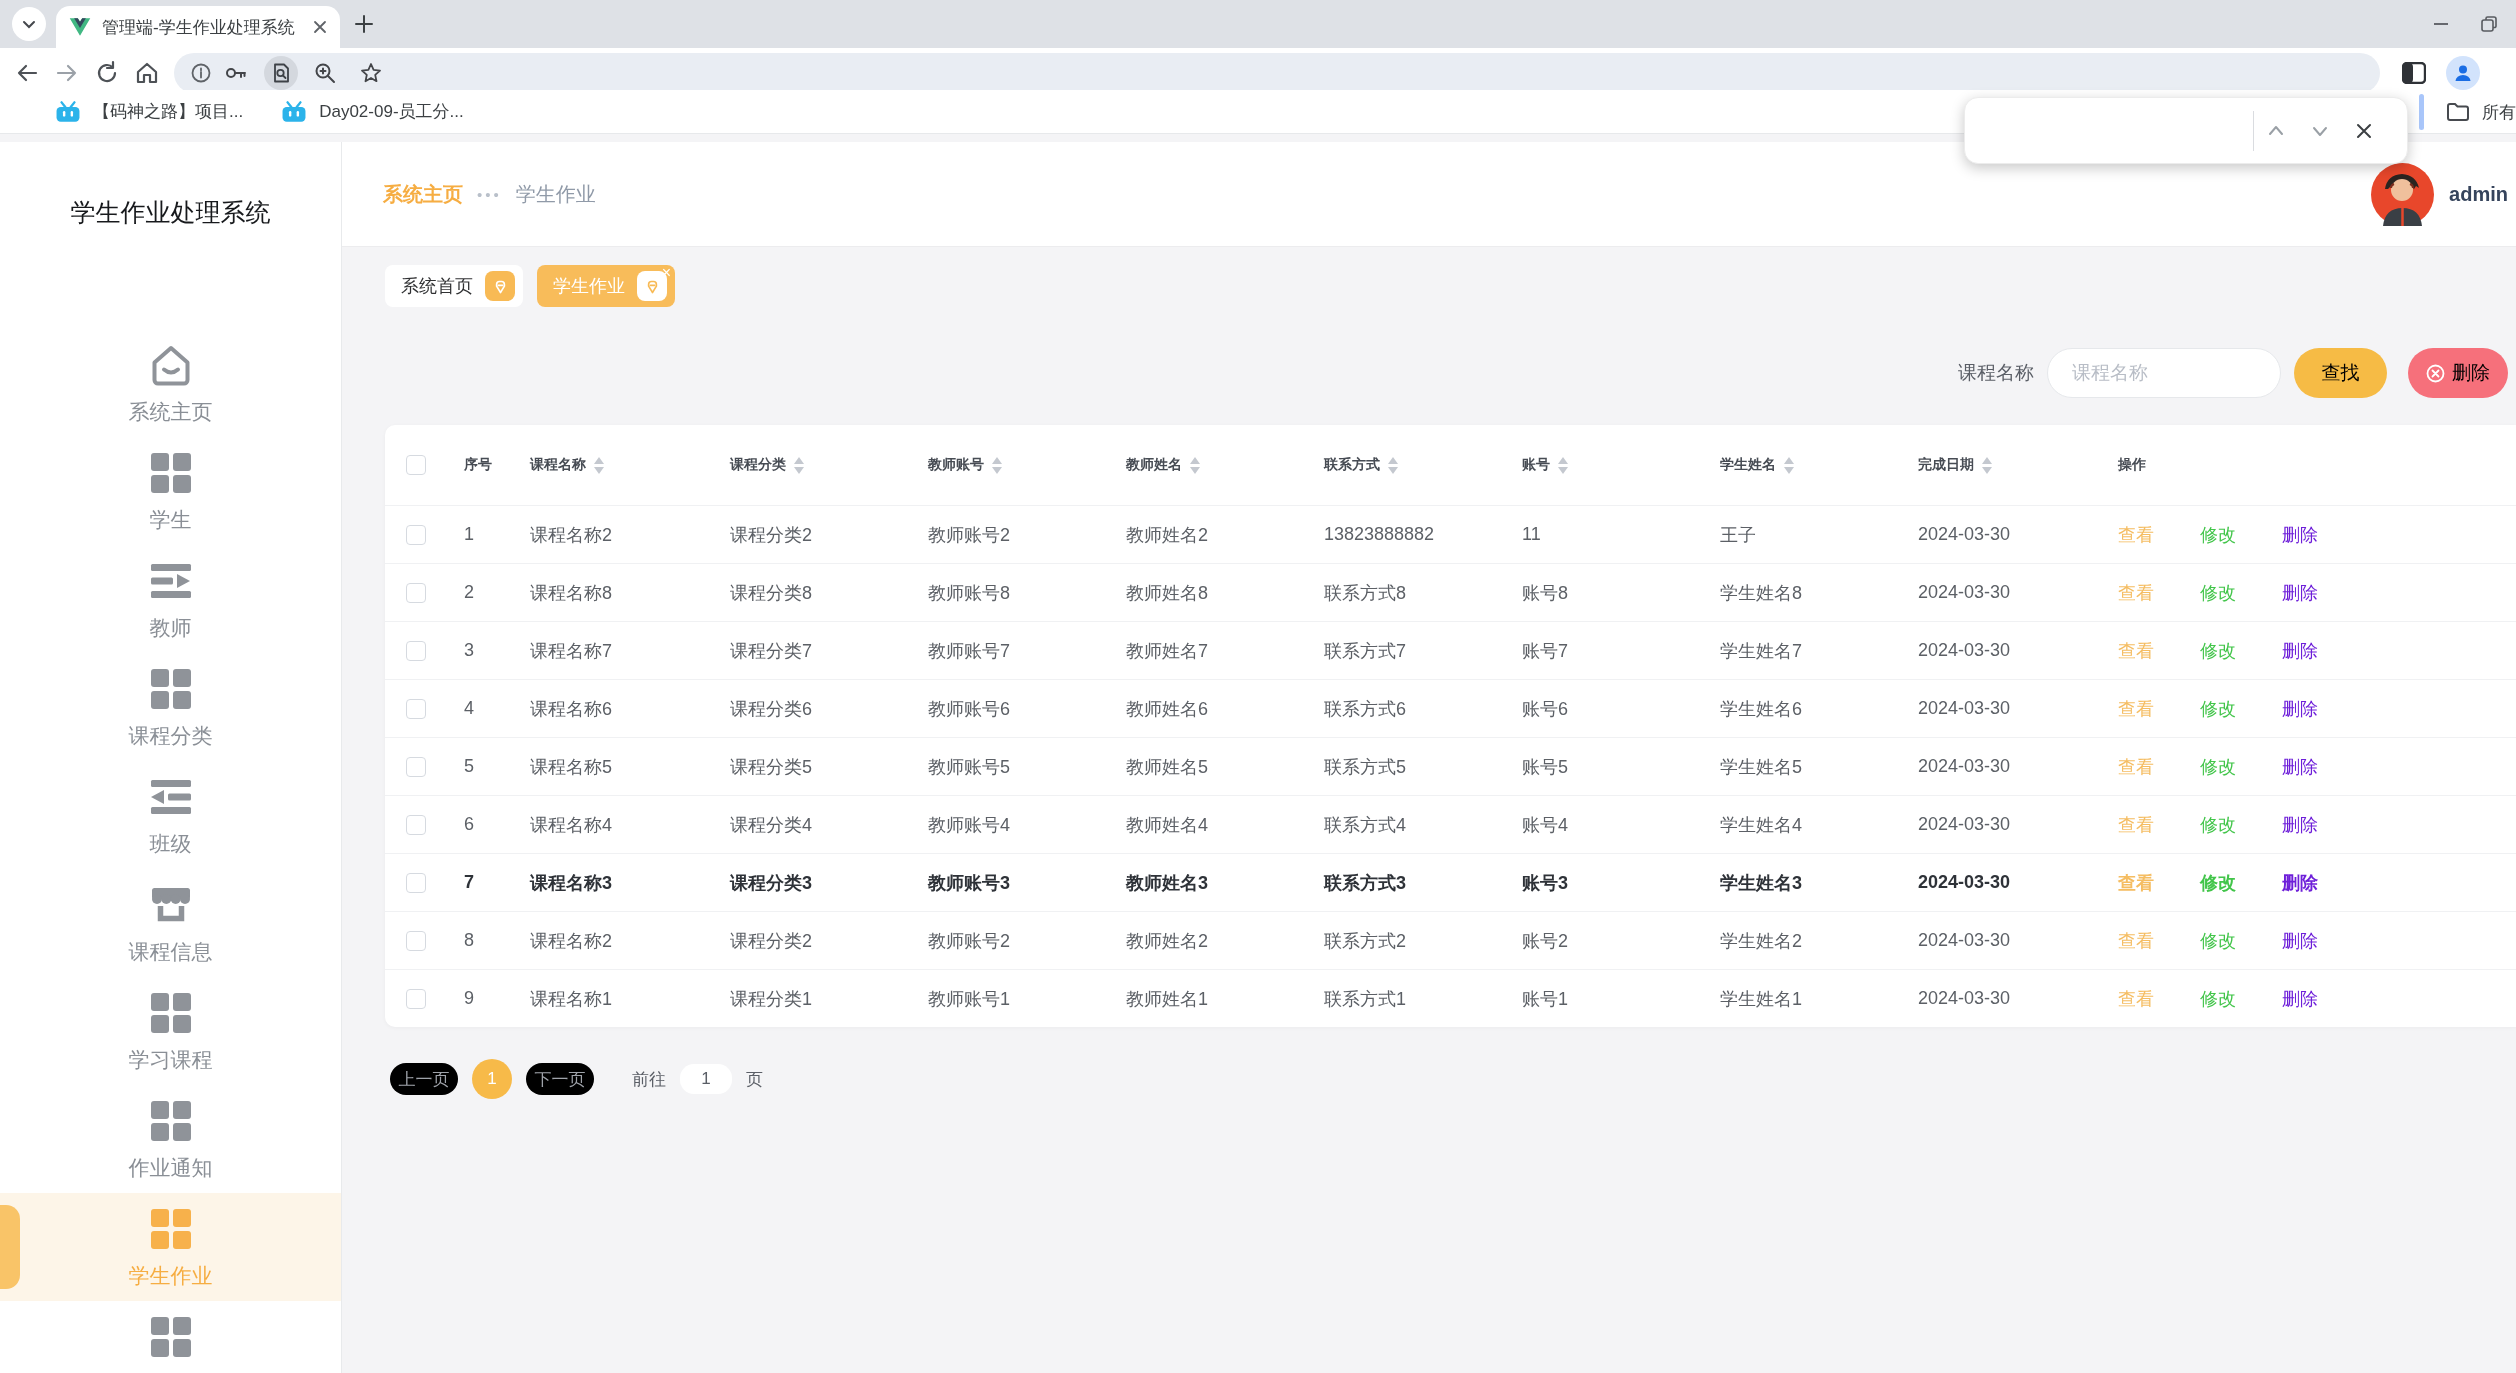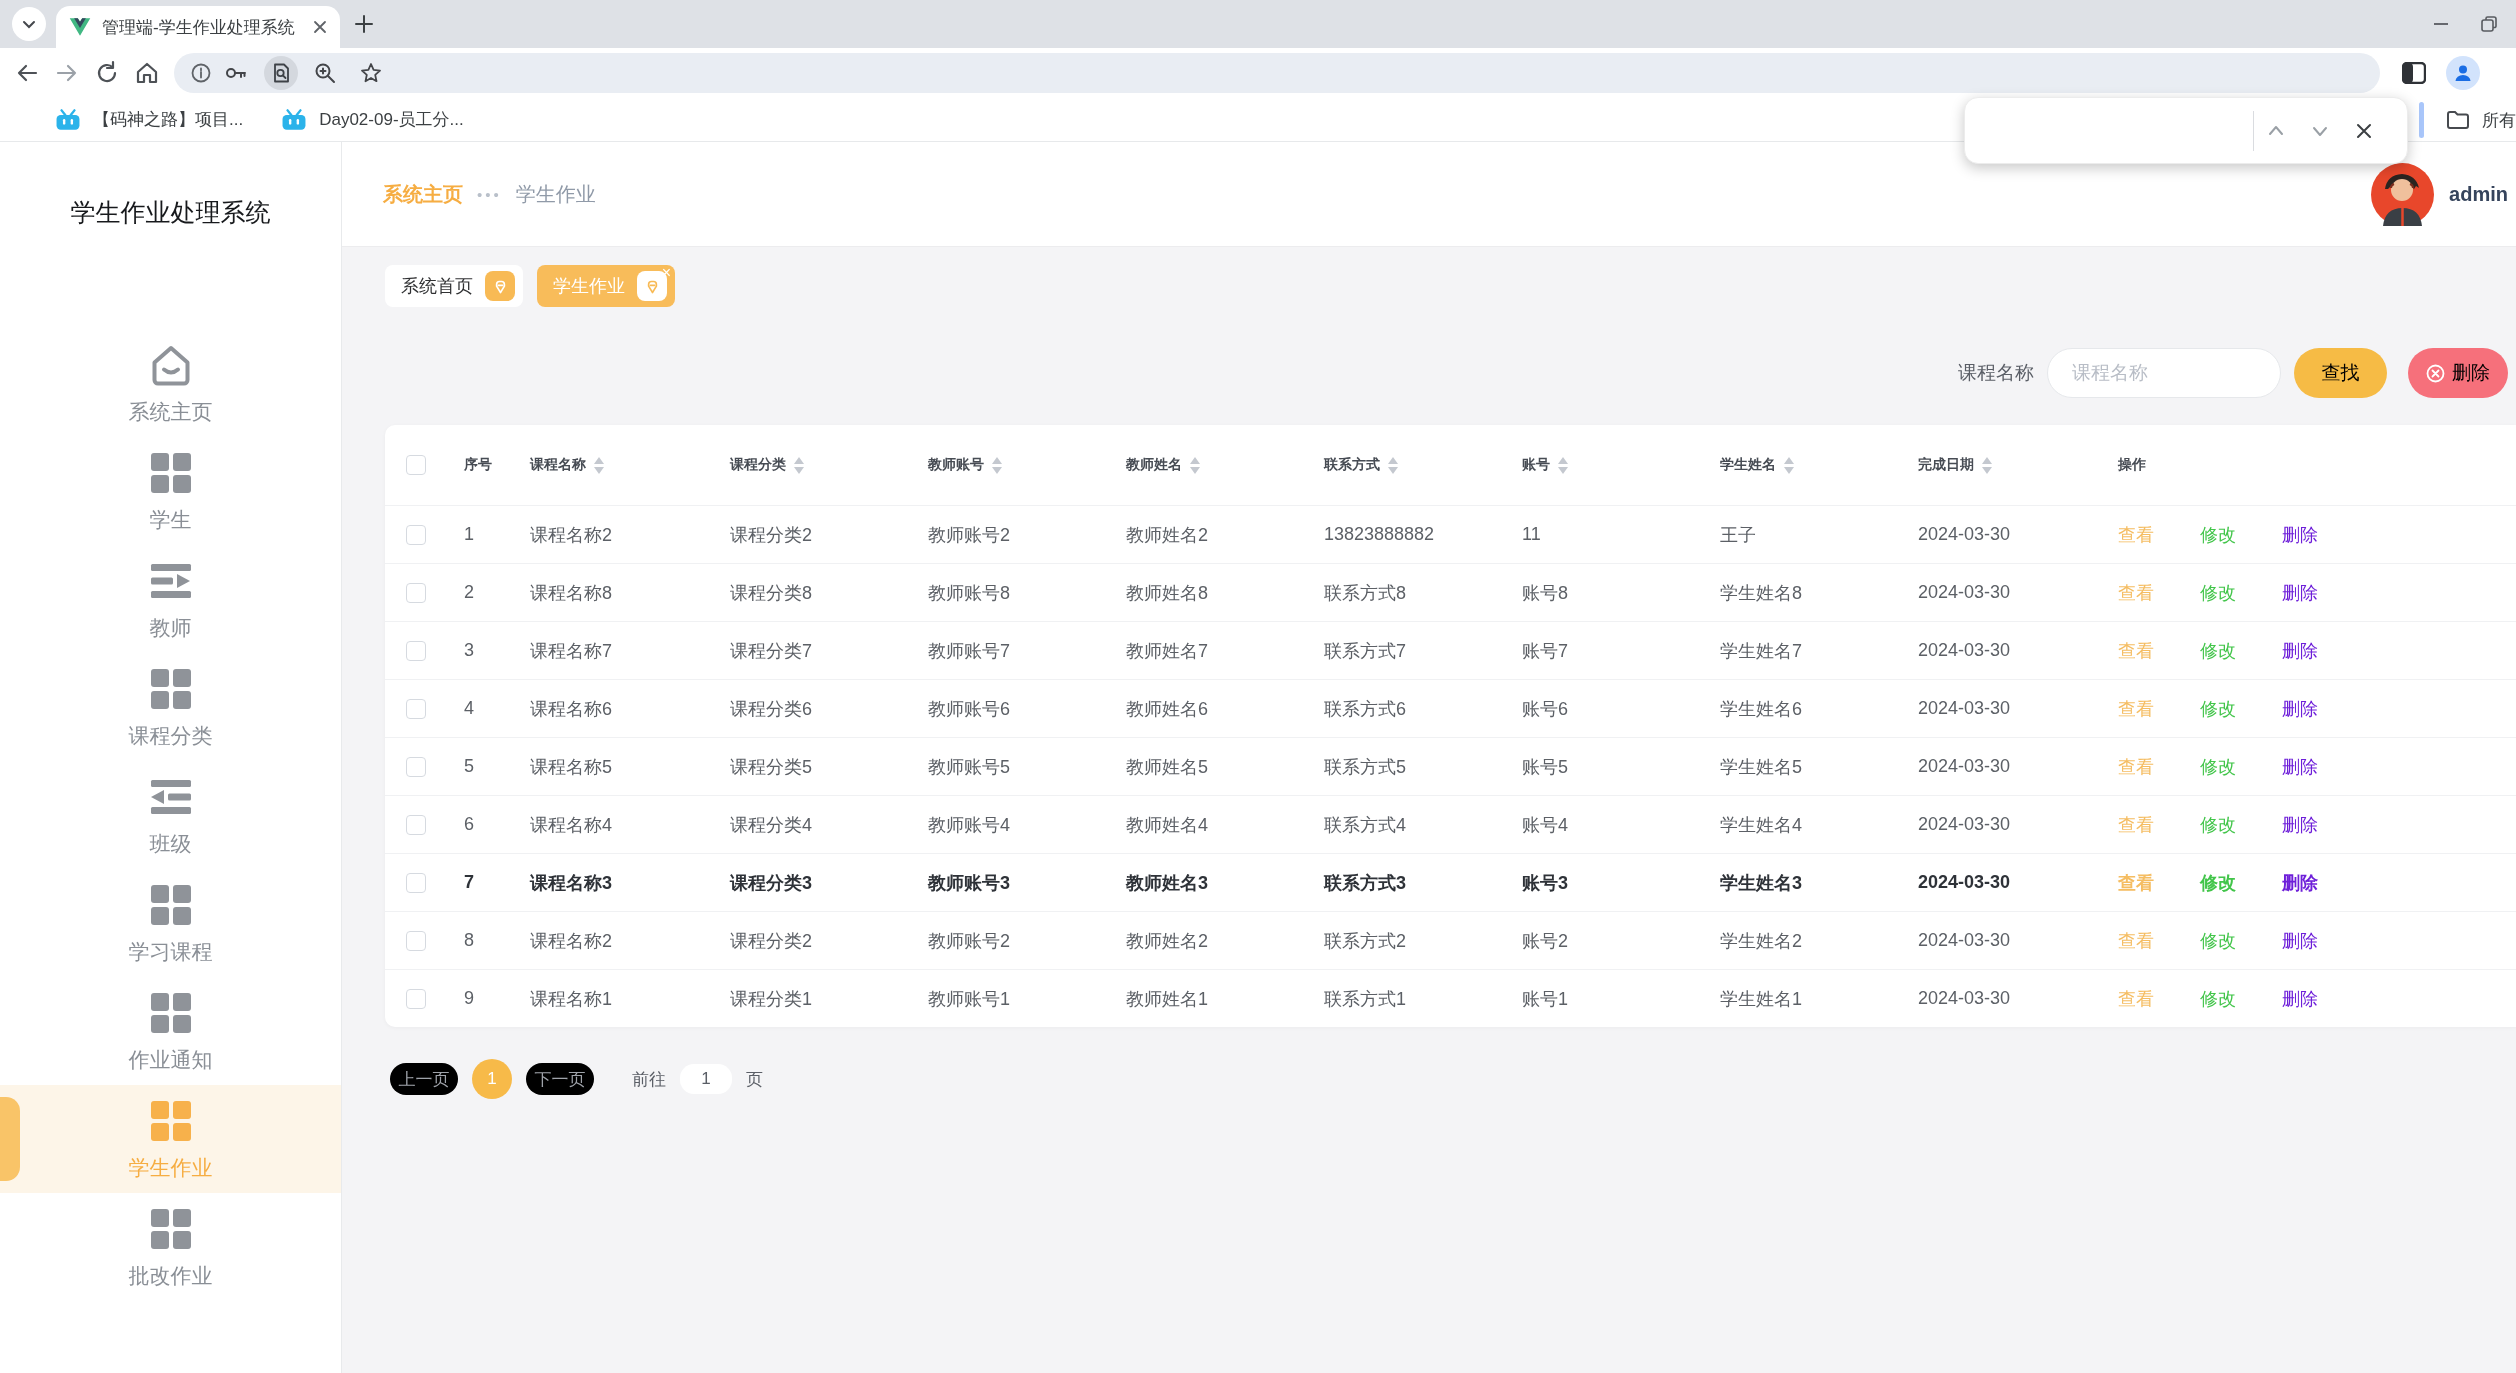--- a/index.html
+++ b/index.html
@@ -26,21 +26,21 @@
   .addressbar { margin-left:14px; width:2206px; height:40px; background:#e9edf3;
     border-radius:20px; display:flex; align-items:center; padding:0 10px; }
   .url-text { font-size:18px; color:#1f2125; margin-left:12px; flex:1; white-space:nowrap; overflow:hidden; }
   .addr-ic { margin:0 11px; display:flex; }
   .find-active-circle { width:34px; height:34px; border-radius:50%; background:#d4d8de;
     display:flex; align-items:center; justify-content:center; margin:0 4px; }
   .sidepanel-ic { margin-left:22px; display:flex; }
   .profile-chip { width:34px; height:34px; border-radius:50%; background:#d2e3fc;
     margin-left:20px; display:flex; align-items:center; justify-content:center; }
 
-  .bookmarksbar { position:absolute; left:0; top:98px; width:2516px; height:44px;
+  .bookmarksbar { position:absolute; left:0; top:90px; width:2516px; height:44px;
     background:#fff; border-bottom:1px solid #e7e9eb; display:flex; align-items:center; }
   .bookmark { display:flex; align-items:center; margin-left:38px; max-width:290px; }
   .bookmark:first-child { margin-left:55px; }
   .bookmark-label { font-size:17px; color:#3c4043; margin-left:12px; white-space:nowrap;
     overflow:hidden; text-overflow:ellipsis; }
   .bm-right { position:absolute; right:0; top:0; height:44px; display:flex; align-items:center; }
   .bm-divider { width:5px; height:36px; border-radius:3px; background:#a9c6fa; margin-right:22px; }
   .all-bm-label { font-size:17px; color:#3c4043; margin-left:12px; width:34px;
     white-space:nowrap; overflow:hidden; }
 
@@ -367,20 +367,35 @@
                   <rect x="4" y="34" width="40" height="7" rx="1.5"></rect>
                 </g>
               </svg>
             </span>
             <span class="mi-label">班级</span>
           </div>
           <div class="menu-item">
             <span class="mi-icon">
               <svg width="48" height="48" viewBox="0 0 48 48">
                 <g fill="currentColor">
+                  <rect x="5" y="7" width="38" height="11" rx="2.5"></rect>
+                  <circle cx="10" cy="18" r="5"></circle>
+                  <circle cx="19.3" cy="18" r="5"></circle>
+                  <circle cx="28.7" cy="18" r="5"></circle>
+                  <circle cx="38" cy="18" r="5"></circle>
+                </g>
+                <path d="M13.5 25 V37.5 H34.5 V25" fill="none" stroke="currentColor" stroke-width="5.5"></path>
+              </svg>
+            </span>
+            <span class="mi-label">课程信息</span>
+          </div>
+          <div class="menu-item">
+            <span class="mi-icon">
+              <svg width="48" height="48" viewBox="0 0 48 48">
+                <g fill="currentColor">
                   <rect x="4" y="4" width="18" height="18" rx="3"></rect>
                   <rect x="26" y="4" width="18" height="18" rx="3"></rect>
                   <rect x="4" y="26" width="18" height="18" rx="3"></rect>
                   <rect x="26" y="26" width="18" height="18" rx="3"></rect>
                 </g>
               </svg>
             </span>
             <span class="mi-label">学习课程</span>
           </div>
           <div class="menu-item">

